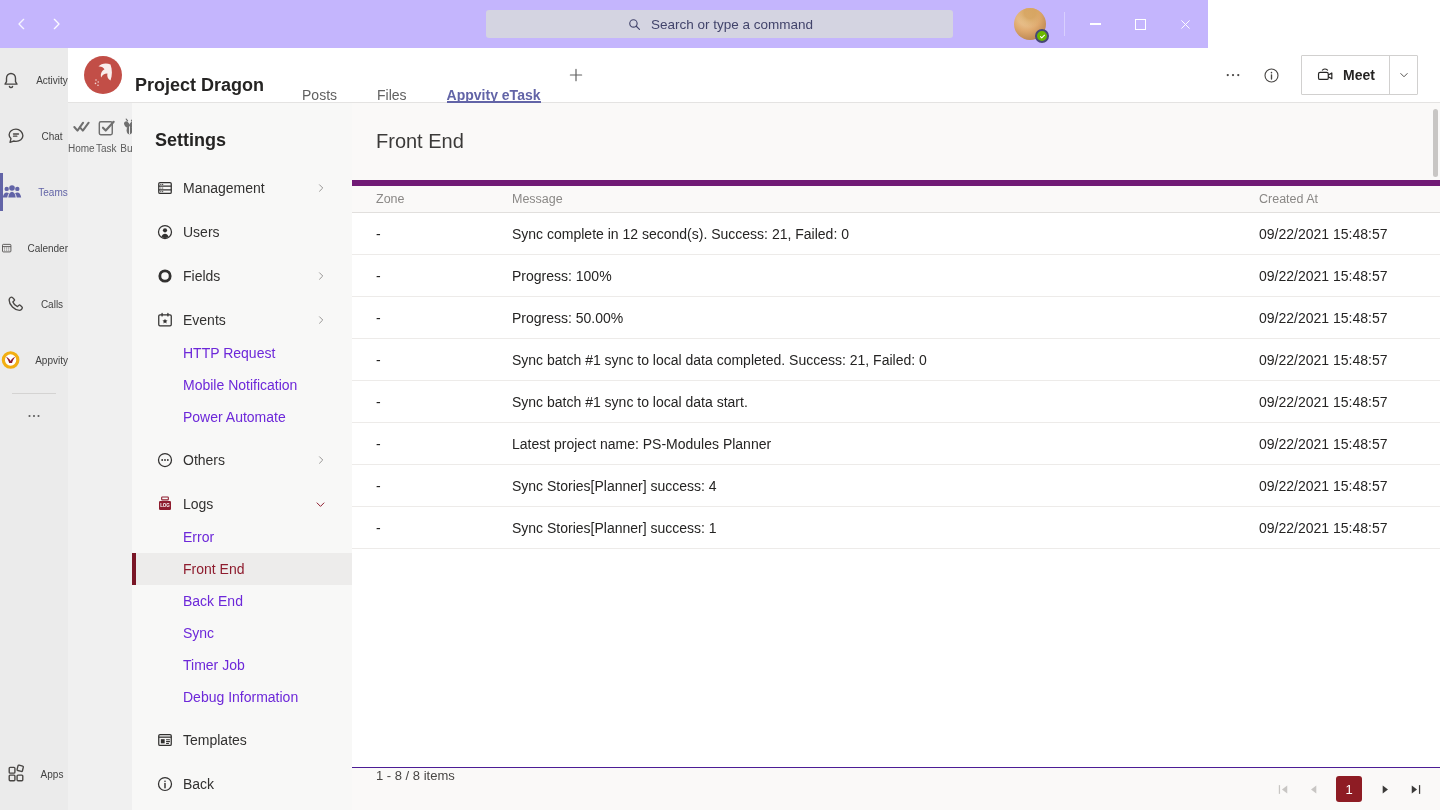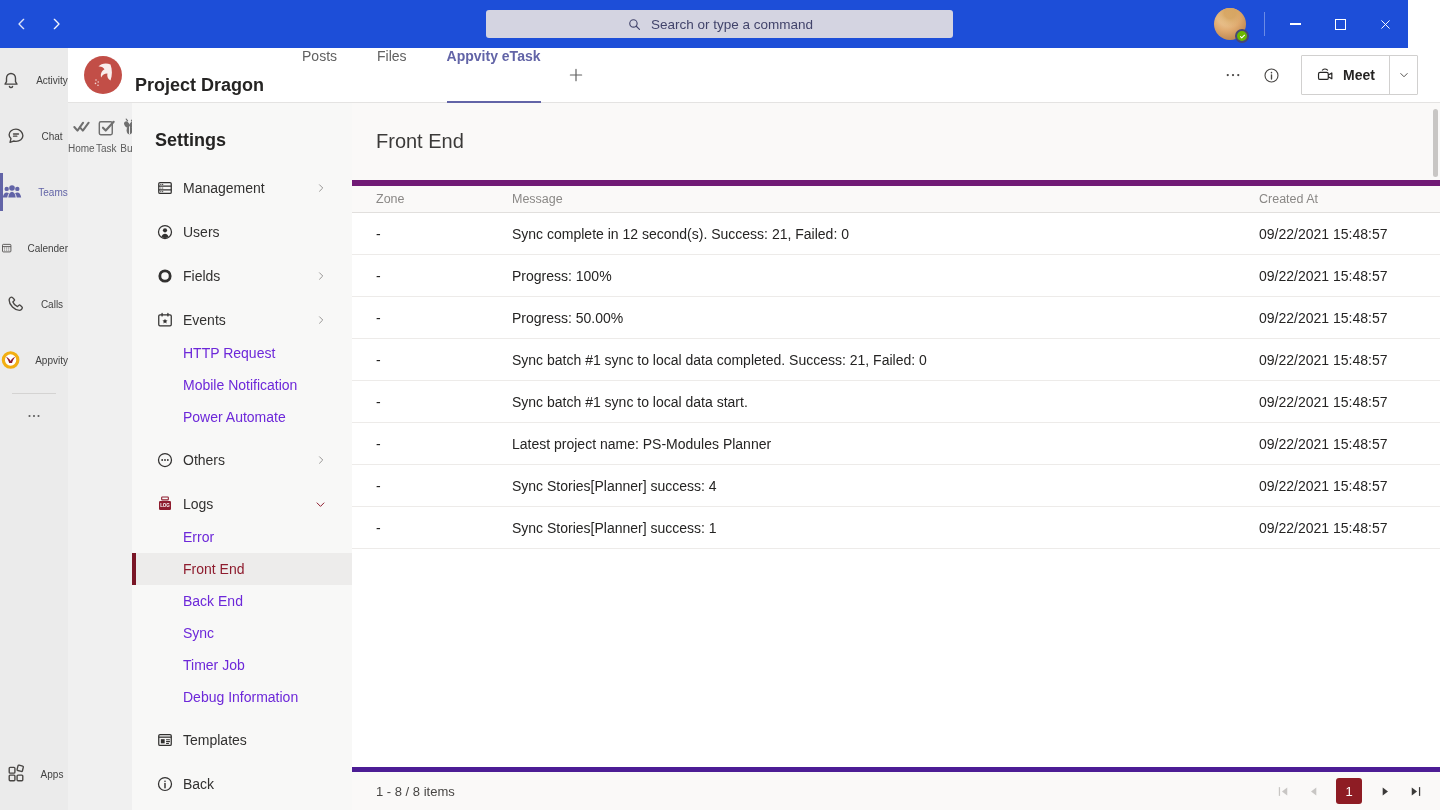--- a/index.html
+++ b/index.html
@@ -2,40 +2,40 @@
 <html><head>
 <meta charset="utf-8">
 <style>
   * { margin:0; padding:0; box-sizing:border-box; }
   html,body { width:1440px; height:810px; }
   body { font-family:"Liberation Sans", sans-serif; background:#fff; overflow:hidden; }
   .screen { position:relative; width:1440px; height:810px; background:#fff; overflow:hidden; }
   svg { display:block; }
 
   
-  .titlebar { position:absolute; left:0; top:0; width:1408px; height:48px; background:#1d4ed8;padding-left:48px; }
+  .titlebar { position:absolute; left:0; top:0; width:1208px; height:48px; background:#c4b5fd;padding-left:48px; }
   .tb-nav { position:absolute; left:12px; top:0; height:48px; display:flex; align-items:center; gap:14px; }
   .tb-nav .navbtn { width:20px; height:28px; display:flex; align-items:center; justify-content:center; }
   .searchbox { position:absolute; left:486px; top:10px; width:467px; height:28px; background:#D4D4E1; border-radius:3px; display:flex; align-items:center; justify-content:center; gap:8px; cursor:text; }
   .searchbox span { font-size:13.5px; color:#42446b; }
   .tb-right { position:absolute; right:0; top:0; height:48px; display:flex; align-items:center; }
   .avatar { width:32px; height:32px; border-radius:50%; position:relative; background:radial-gradient(circle at 38% 30%, #f2d6a9 0%, #dfa96e 45%, #a4703f 100%); }
   .avatar .hair { position:absolute; inset:0; border-radius:50%; background:radial-gradient(circle at 50% 15%, rgba(214,164,96,.9) 18%, transparent 45%); }
   .status-badge { position:absolute; right:-3px; bottom:-3px; width:14px; height:14px; border-radius:50%; background:#6BB700; border:2px solid #464775; display:flex; align-items:center; justify-content:center; }
   .tb-sep { width:1px; height:24px; background:rgba(255,255,255,.35); margin:0 8px 0 18px; }
   .win-btn { width:45px; height:48px; display:flex; align-items:center; justify-content:center; cursor:default; }
   .min-glyph { width:11px; height:1.5px; background:#fff; }
   .max-glyph { width:11px; height:11px; border:1.5px solid #fff; }
 
   
   .tabheader { position:absolute; left:68px; top:48px; width:1372px; height:55px; background:#fff; border-bottom:1px solid #e4e3e2; display:flex; align-items:center; }
   .team-logo { margin-left:16px; width:38px; height:38px; flex:0 0 auto; }
   .team-name { margin-left:13px; font-size:18px; font-weight:700; color:#252423; white-space:nowrap;margin-top:20px; }
   .tabs { display:flex; align-items:stretch; height:55px; margin-left:38px; gap:40px; }
-  .tab { position:relative; display:flex; align-items:flex-start; font-size:14px; color:#616161; cursor:pointer; white-space:nowrap; }
+  .tab { position:relative; display:flex; align-items:flex-end; font-size:14px; color:#616161; cursor:pointer; white-space:nowrap; }
   .tab.active { color:#6264a7; font-weight:600; }
   .tab.active::after { content:""; position:absolute; left:0; right:0; bottom:-1px; height:3px; background:#6264a7; }
   .add-tab { margin-left:26px; display:flex; align-items:center; }
   .th-right { margin-left:auto; display:flex; align-items:center; gap:20px; padding-right:22px; }
   .meet-btn { display:flex; align-items:stretch; height:40px; border:1px solid #d1d0cf; border-radius:1px; overflow:hidden; background:#fff; }
   .meet-main { display:flex; align-items:center; gap:8px; padding:0 14px; }
   .meet-main span { font-size:14px; font-weight:600; color:#252423; }
   .meet-dd { width:28px; display:flex; align-items:center; justify-content:center; border-left:1px solid #d1d0cf; }
 
   
@@ -71,21 +71,21 @@
   .main { position:absolute; left:352px; top:103px; width:1088px; height:707px; background:#fff; }
   .main-header { height:77px; background:#FAF9F8; display:flex; align-items:center; padding-left:24px; }
   .main-title { font-size:20px; color:#3b3a39; }
   .grid-cols { display:grid; grid-template-columns:136px 747px 1fr; padding-left:24px; align-items:center; }
   .table-header { height:33px; background:#FAF9F8; border-top:6px solid #701a75; border-bottom:1px solid #E1DFDD; font-size:12.5px; color:#8A8886; }
   .trow { height:42px; border-bottom:1px solid #EDEBE9; background:#fff; font-size:14px; color:#252423; cursor:default; }
   .trow .msg, .trow .created { white-space:nowrap; overflow:hidden; }
   .v-scrollbar { position:absolute; right:2px; top:6px; width:5px; height:68px; border-radius:3px; background:#c8c6c4; }
 
   
-  .pagination { position:absolute; left:0; bottom:0; width:100%; height:43px; background:#FAF9F8; border-top:5px solid #4c1d95; display:flex; align-items:center; padding:0 16px 0 24px; }
+  .pagination { position:absolute; left:0; bottom:0; width:100%; height:43px; background:#FAF9F8; border-top:1px solid #4c1d95; display:flex; padding:0 16px 0 24px; }
   .pg-summary { font-size:13px; color:#484644; }
   .pg-controls { margin-left:auto; display:flex; align-items:center; gap:12px; }
   .pg-btn { width:18px; height:18px; display:flex; align-items:center; justify-content:center; cursor:pointer; }
   .pg-page { width:26px; height:26px; border-radius:3px; background:#8E1C24; color:#fff; font-size:13px; display:flex; align-items:center; justify-content:center; margin:0 2px; cursor:pointer; }
 </style>
 </head>
 <body>
 
 <div class="screen">
 

